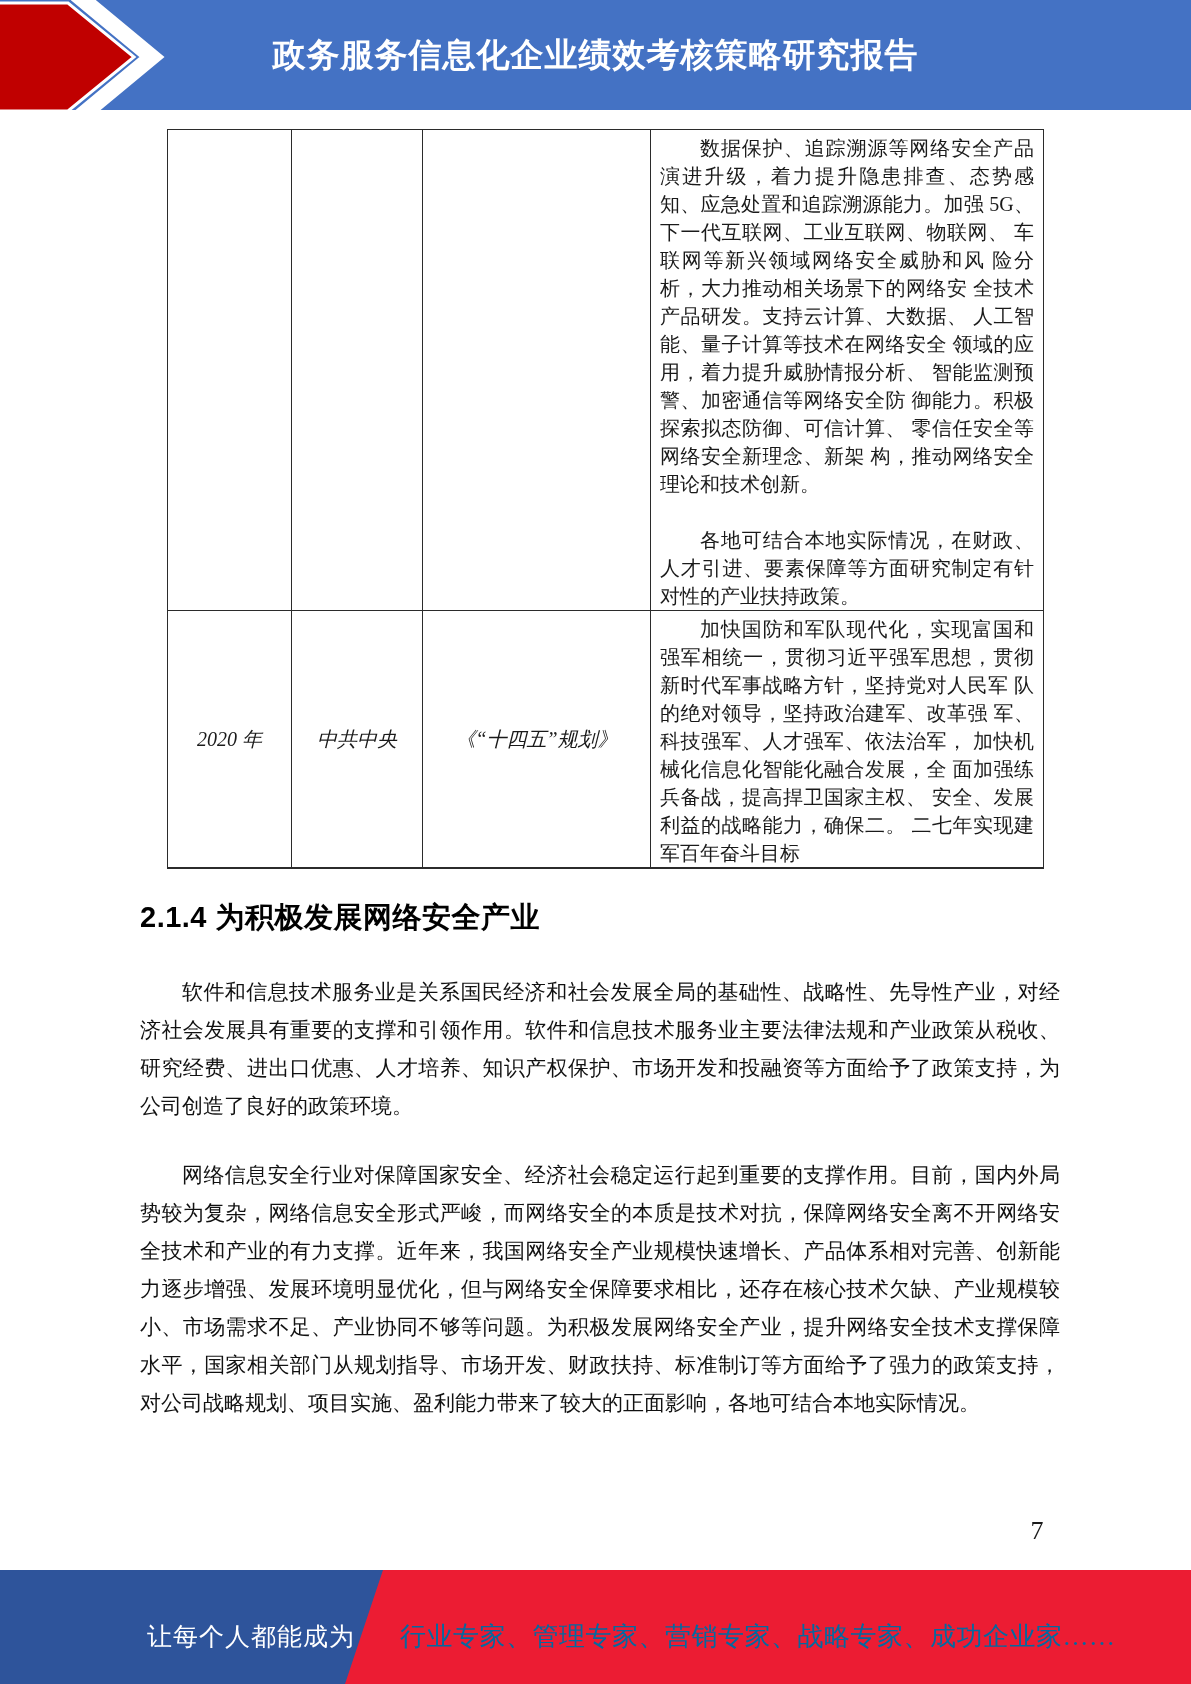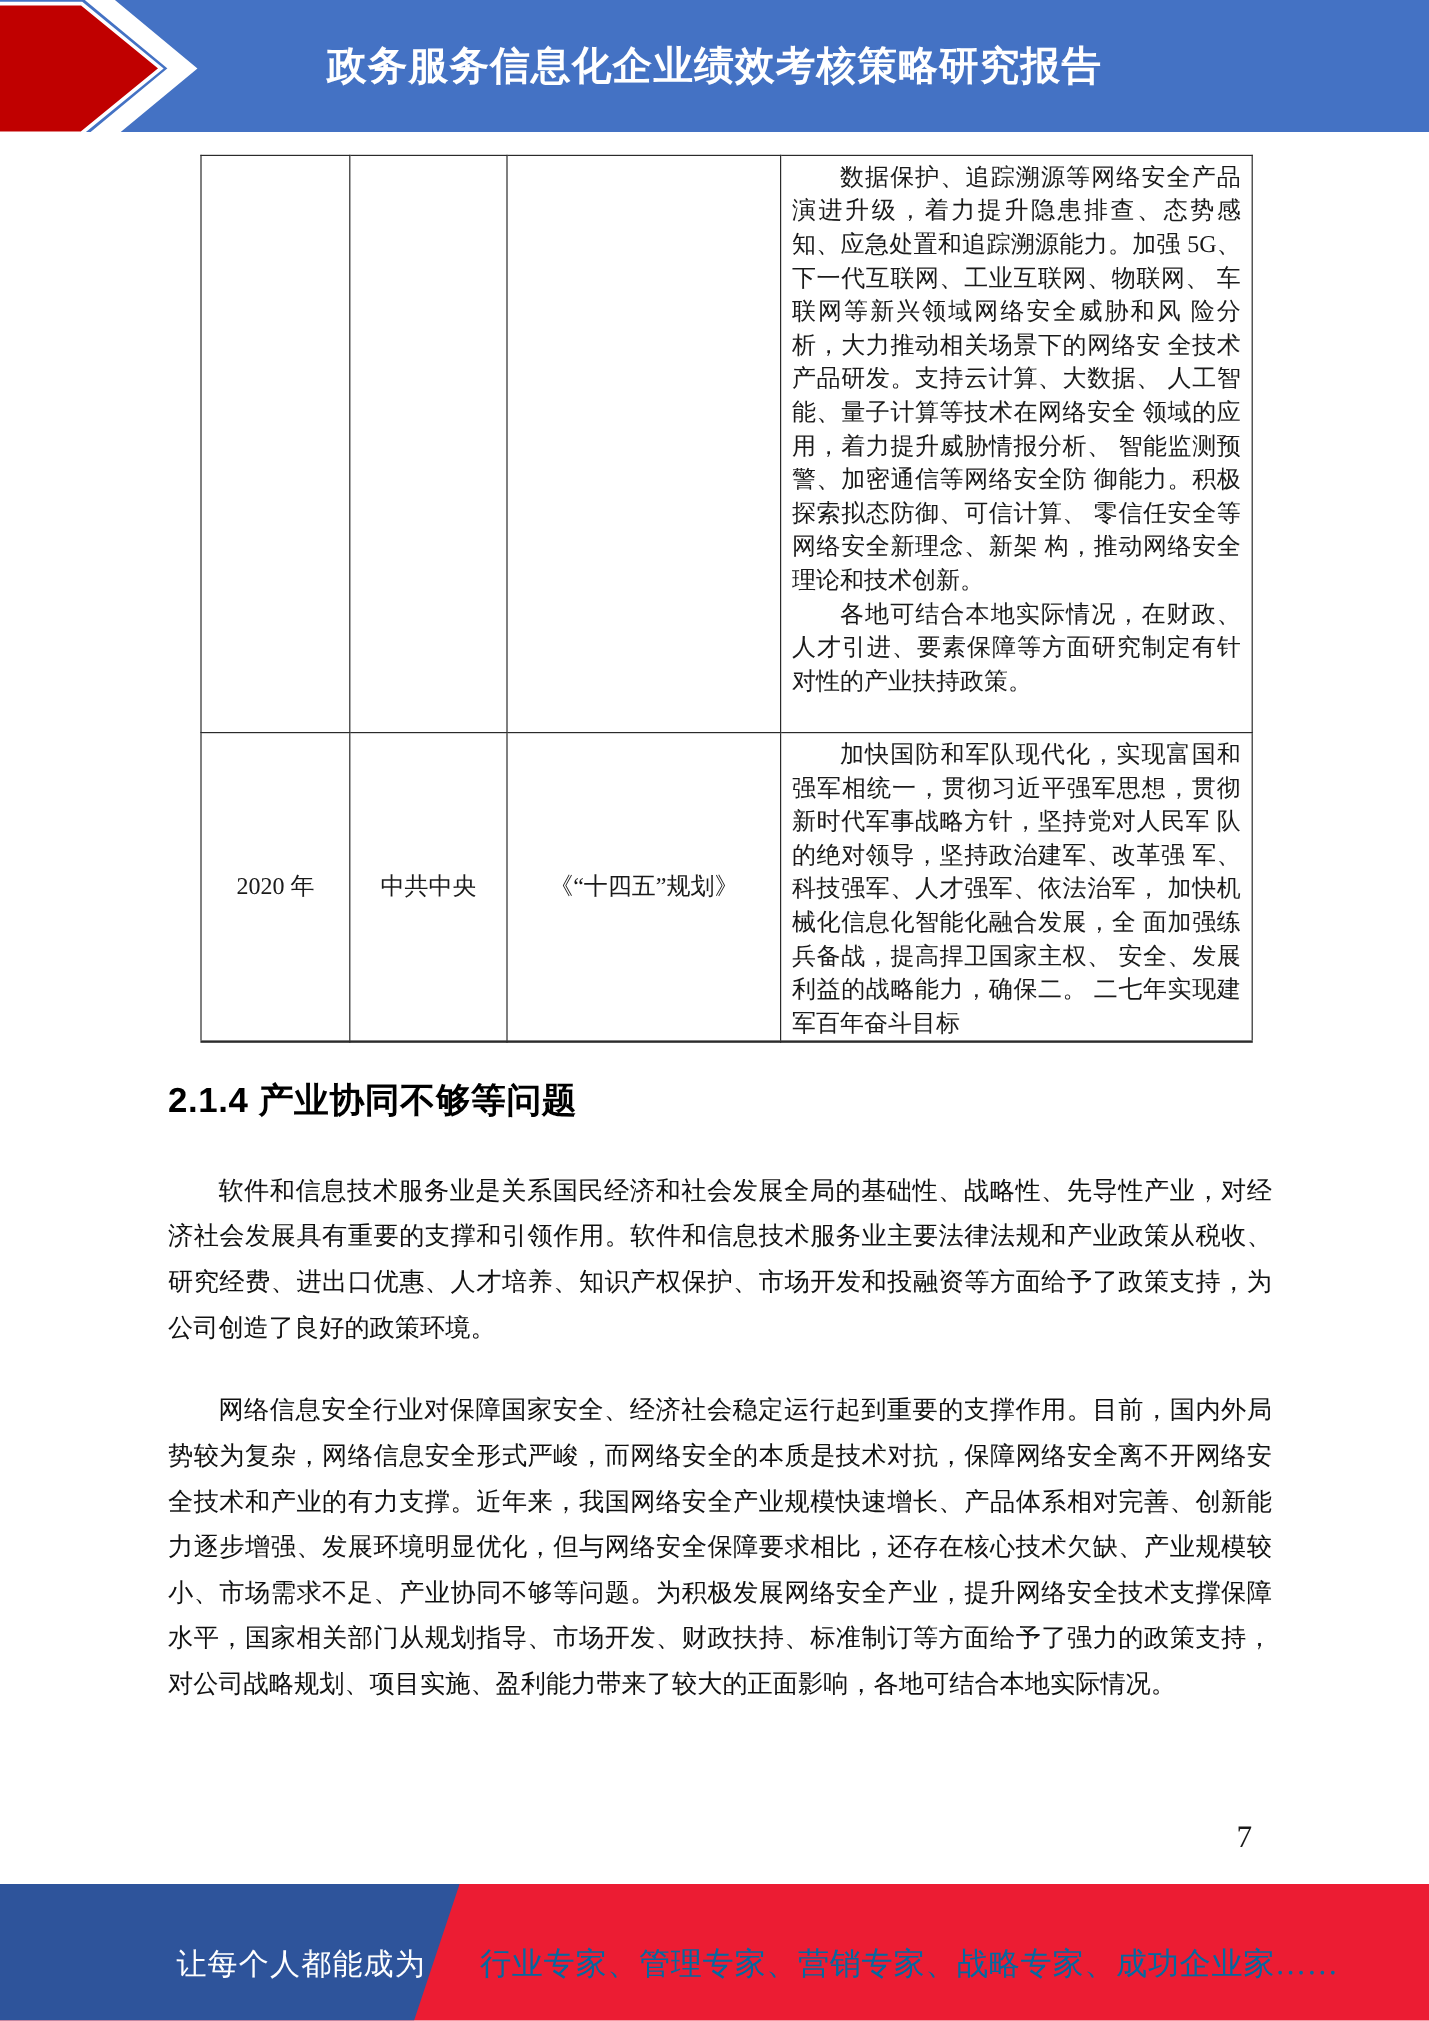--- a/index.html
+++ b/index.html
@@ -33,26 +33,26 @@
     width:876px;
     font-size:20px;line-height:28px;color:#1a1a1a;
   }
   .doc-table td{
     border:1.5px solid #2b2b2b;
     vertical-align:middle;
     padding:2px 6px;
     overflow:hidden;
   }
   .doc-table{border:1.5px solid #2b2b2b;border-bottom:2.5px solid #2b2b2b;padding-left:16px;}
-  .doc-table td.cell-center{text-align:center;}
+  .doc-table td.cell-center{text-align:center;font-style:italic;}
   .doc-table td.cell-text{vertical-align:top;padding:4px 9px 0 9px;}
   .doc-table td.cell-text p{
     margin:0;text-align:justify;text-indent:2em;
   }
-  .doc-table td.cell-text p + p{}
+  .doc-table td.cell-text p + p{margin-top:28px;}
   .row-tall{height:481px;}
   .row-short{height:238px;}
 
   
   .section-heading{
     position:absolute;left:140px;top:898px;width:940px;
     font-family:"Liberation Sans","DejaVu Sans",sans-serif;
     font-weight:bold;font-size:29px;color:#000000;
     letter-spacing:0.5px;
   }
@@ -134,21 +134,21 @@
         <td class="cell-center">2020 年</td>
         <td class="cell-center">中共中央</td>
         <td class="cell-center">《“十四五”规划》</td>
         <td class="cell-text">
           <p>加快国防和军队现代化，实现富国和强军相统一，贯彻习近平强军思想，贯彻 新时代军事战略方针，坚持党对人民军 队的绝对领导，坚持政治建军、改革强 军、科技强军、人才强军、依法治军， 加快机械化信息化智能化融合发展，全 面加强练兵备战，提高捍卫国家主权、 安全、发展利益的战略能力，确保二。 二七年实现建军百年奋斗目标</p>
         </td>
       </tr>
     </tbody>
   </table>
 
-  <div class="section-heading">2.1.4 产业协同不够等问题</div>
+  <div class="section-heading">2.1.4 为积极发展网络安全产业</div>
 
   <div class="body-text">
     <p>软件和信息技术服务业是关系国民经济和社会发展全局的基础性、战略性、先导性产业，对经济社会发展具有重要的支撑和引领作用。软件和信息技术服务业主要法律法规和产业政策从税收、研究经费、进出口优惠、人才培养、知识产权保护、市场开发和投融资等方面给予了政策支持，为公司创造了良好的政策环境。</p>
     <p>网络信息安全行业对保障国家安全、经济社会稳定运行起到重要的支撑作用。目前，国内外局势较为复杂，网络信息安全形式严峻，而网络安全的本质是技术对抗，保障网络安全离不开网络安全技术和产业的有力支撑。近年来，我国网络安全产业规模快速增长、产品体系相对完善、创新能力逐步增强、发展环境明显优化，但与网络安全保障要求相比，还存在核心技术欠缺、产业规模较小、市场需求不足、产业协同不够等问题。为积极发展网络安全产业，提升网络安全技术支撑保障水平，国家相关部门从规划指导、市场开发、财政扶持、标准制订等方面给予了强力的政策支持，对公司战略规划、项目实施、盈利能力带来了较大的正面影响，各地可结合本地实际情况。</p>
   </div>
 
   <div class="page-number">7</div>
 
   <div class="footer">
     <div class="red-band"></div>

